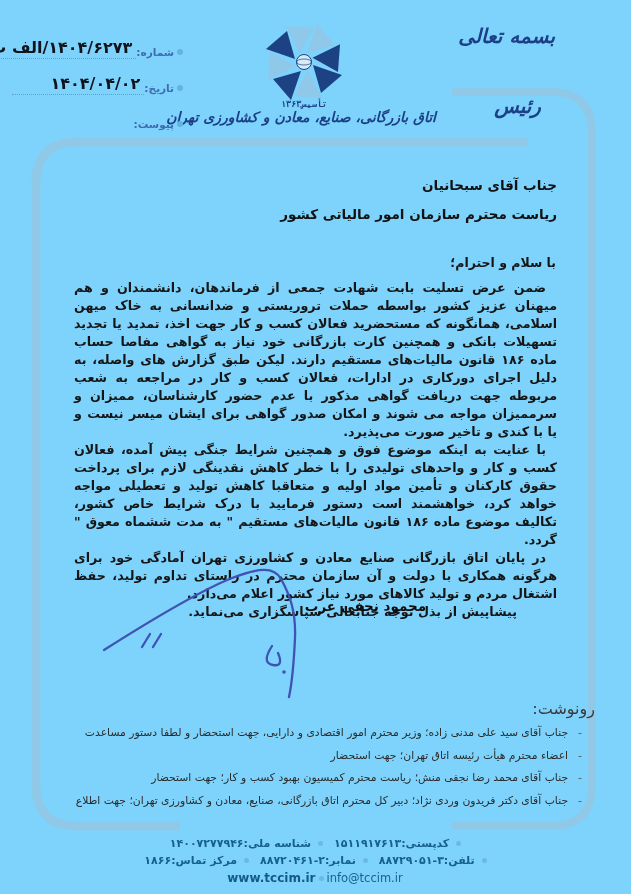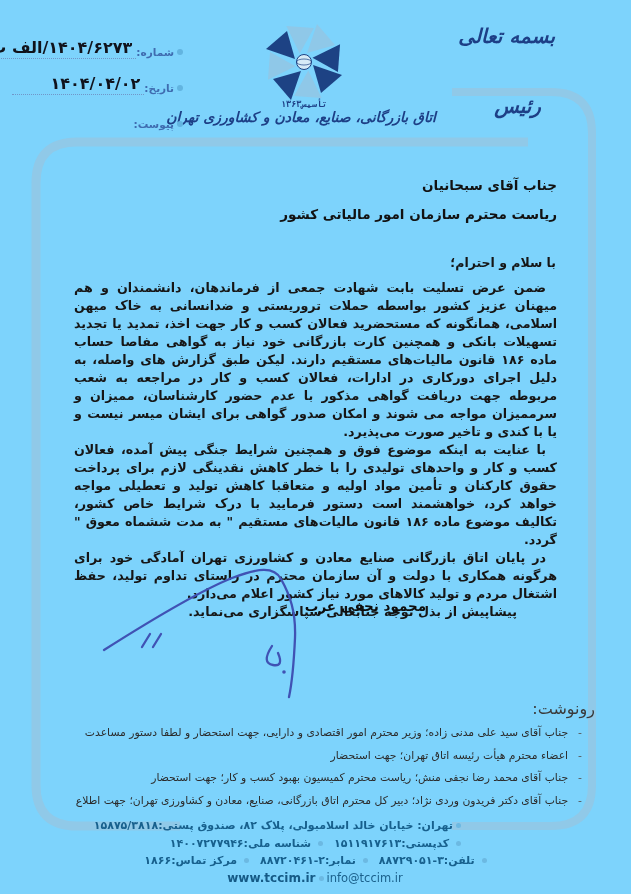--- a/index.html
+++ b/index.html
@@ -144,23 +144,20 @@
     <div class="cc-row">
       <span class="cc-dash">-</span>
       <span>جناب آقای محمد رضا نجفی منش؛ ریاست محترم کمیسیون بهبود کسب و کار؛ جهت استحضار</span>
     </div>
     <div class="cc-row">
       <span class="cc-dash">-</span>
       <span>جناب آقای دکتر فریدون وردی نژاد؛ دبیر کل محترم اتاق بازرگانی، صنایع، معادن و کشاورزی تهران؛ جهت اطلاع</span>
     </div>
   </div>
 
-  <div class="f-line f1">
-    <span class="fdot"></span><span class="f-seg">تهران: خیابان خالد اسلامبولی، پلاک ۸۲، صندوق پستی:۱۵۸۷۵/۳۸۱۸</span>
-  </div>
   <div class="f-line f2">
     <span class="fdot"></span><span class="f-seg">کدپستی:۱۵۱۱۹۱۷۶۱۳</span>
     <span class="fdot"></span><span class="f-seg">شناسه ملی:۱۴۰۰۷۲۷۷۹۴۶</span>
   </div>
   <div class="f-line f3">
     <span class="fdot"></span><span class="f-seg">تلفن:۳-۸۸۷۲۹۰۵۱</span>
     <span class="fdot"></span><span class="f-seg">نمابر:۲-۸۸۷۲۰۴۶۱</span>
     <span class="fdot"></span><span class="f-seg">مرکز تماس:۱۸۶۶</span>
   </div>
   <div class="f-line f4">

